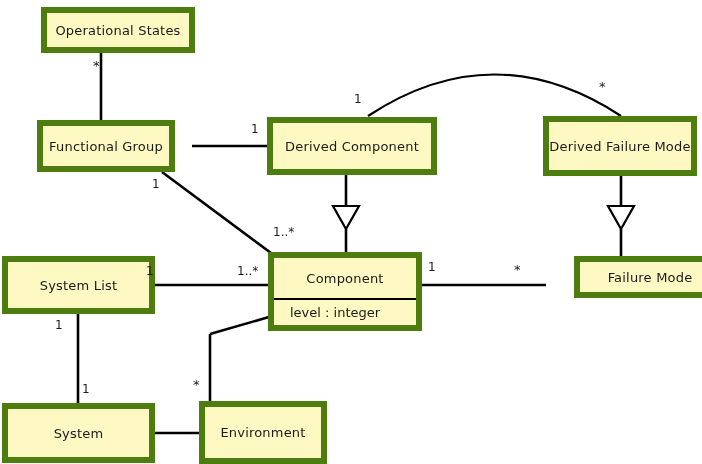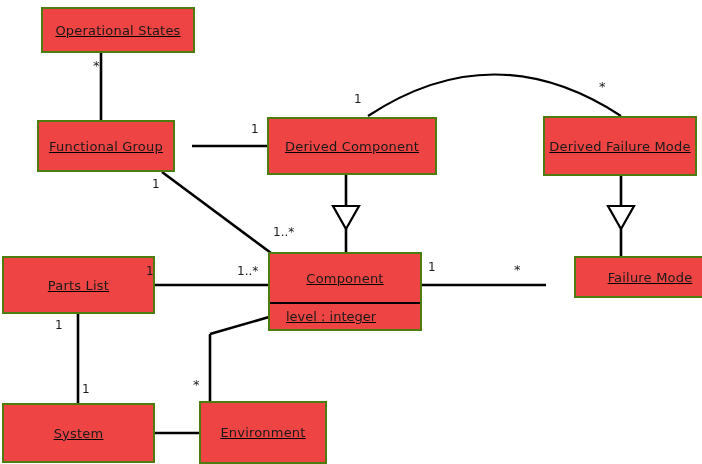--- a/index.html
+++ b/index.html
@@ -18,26 +18,25 @@
   #edges {
     position: absolute;
     left: 0;
     top: 0;
     width: 702px;
     height: 464px;
   }
   .uml-class {
     position: absolute;
     box-sizing: border-box;
-    border: 2px solid #4d7c0f;
-    background: #ef4444;
+    border: 6px solid #4d7c0f;
+    background: #fef9c3;
     display: flex;
     flex-direction: column;
     z-index: 2;
-    text-decoration: underline;
   }
   .uml-name {
     flex: 1 1 auto;
     display: flex;
     align-items: center;
     justify-content: center;
     font-size: 13px;
     color: #1a1a1a;
     letter-spacing: 0.2px;
     white-space: nowrap;
@@ -106,21 +105,21 @@
 
   <div class="uml-class" style="left:267px; top:117px; width:170px; height:58px;">
     <div class="uml-name">Derived Component</div>
   </div>
 
   <div class="uml-class" style="left:543px; top:116px; width:154px; height:60px;">
     <div class="uml-name">Derived Failure Mode</div>
   </div>
 
   <div class="uml-class" style="left:2px; top:256px; width:153px; height:58px;">
-    <div class="uml-name">Parts List</div>
+    <div class="uml-name">System List</div>
   </div>
 
   <div class="uml-class" style="left:268px; top:252px; width:154px; height:79px;">
     <div class="uml-name">Component</div>
     <div class="uml-attrs">level : integer</div>
   </div>
 
   <div class="uml-class" style="left:545px; top:256px; width:152px; height:42px;margin-left:29px;">
     <div class="uml-name">Failure Mode</div>
   </div>

